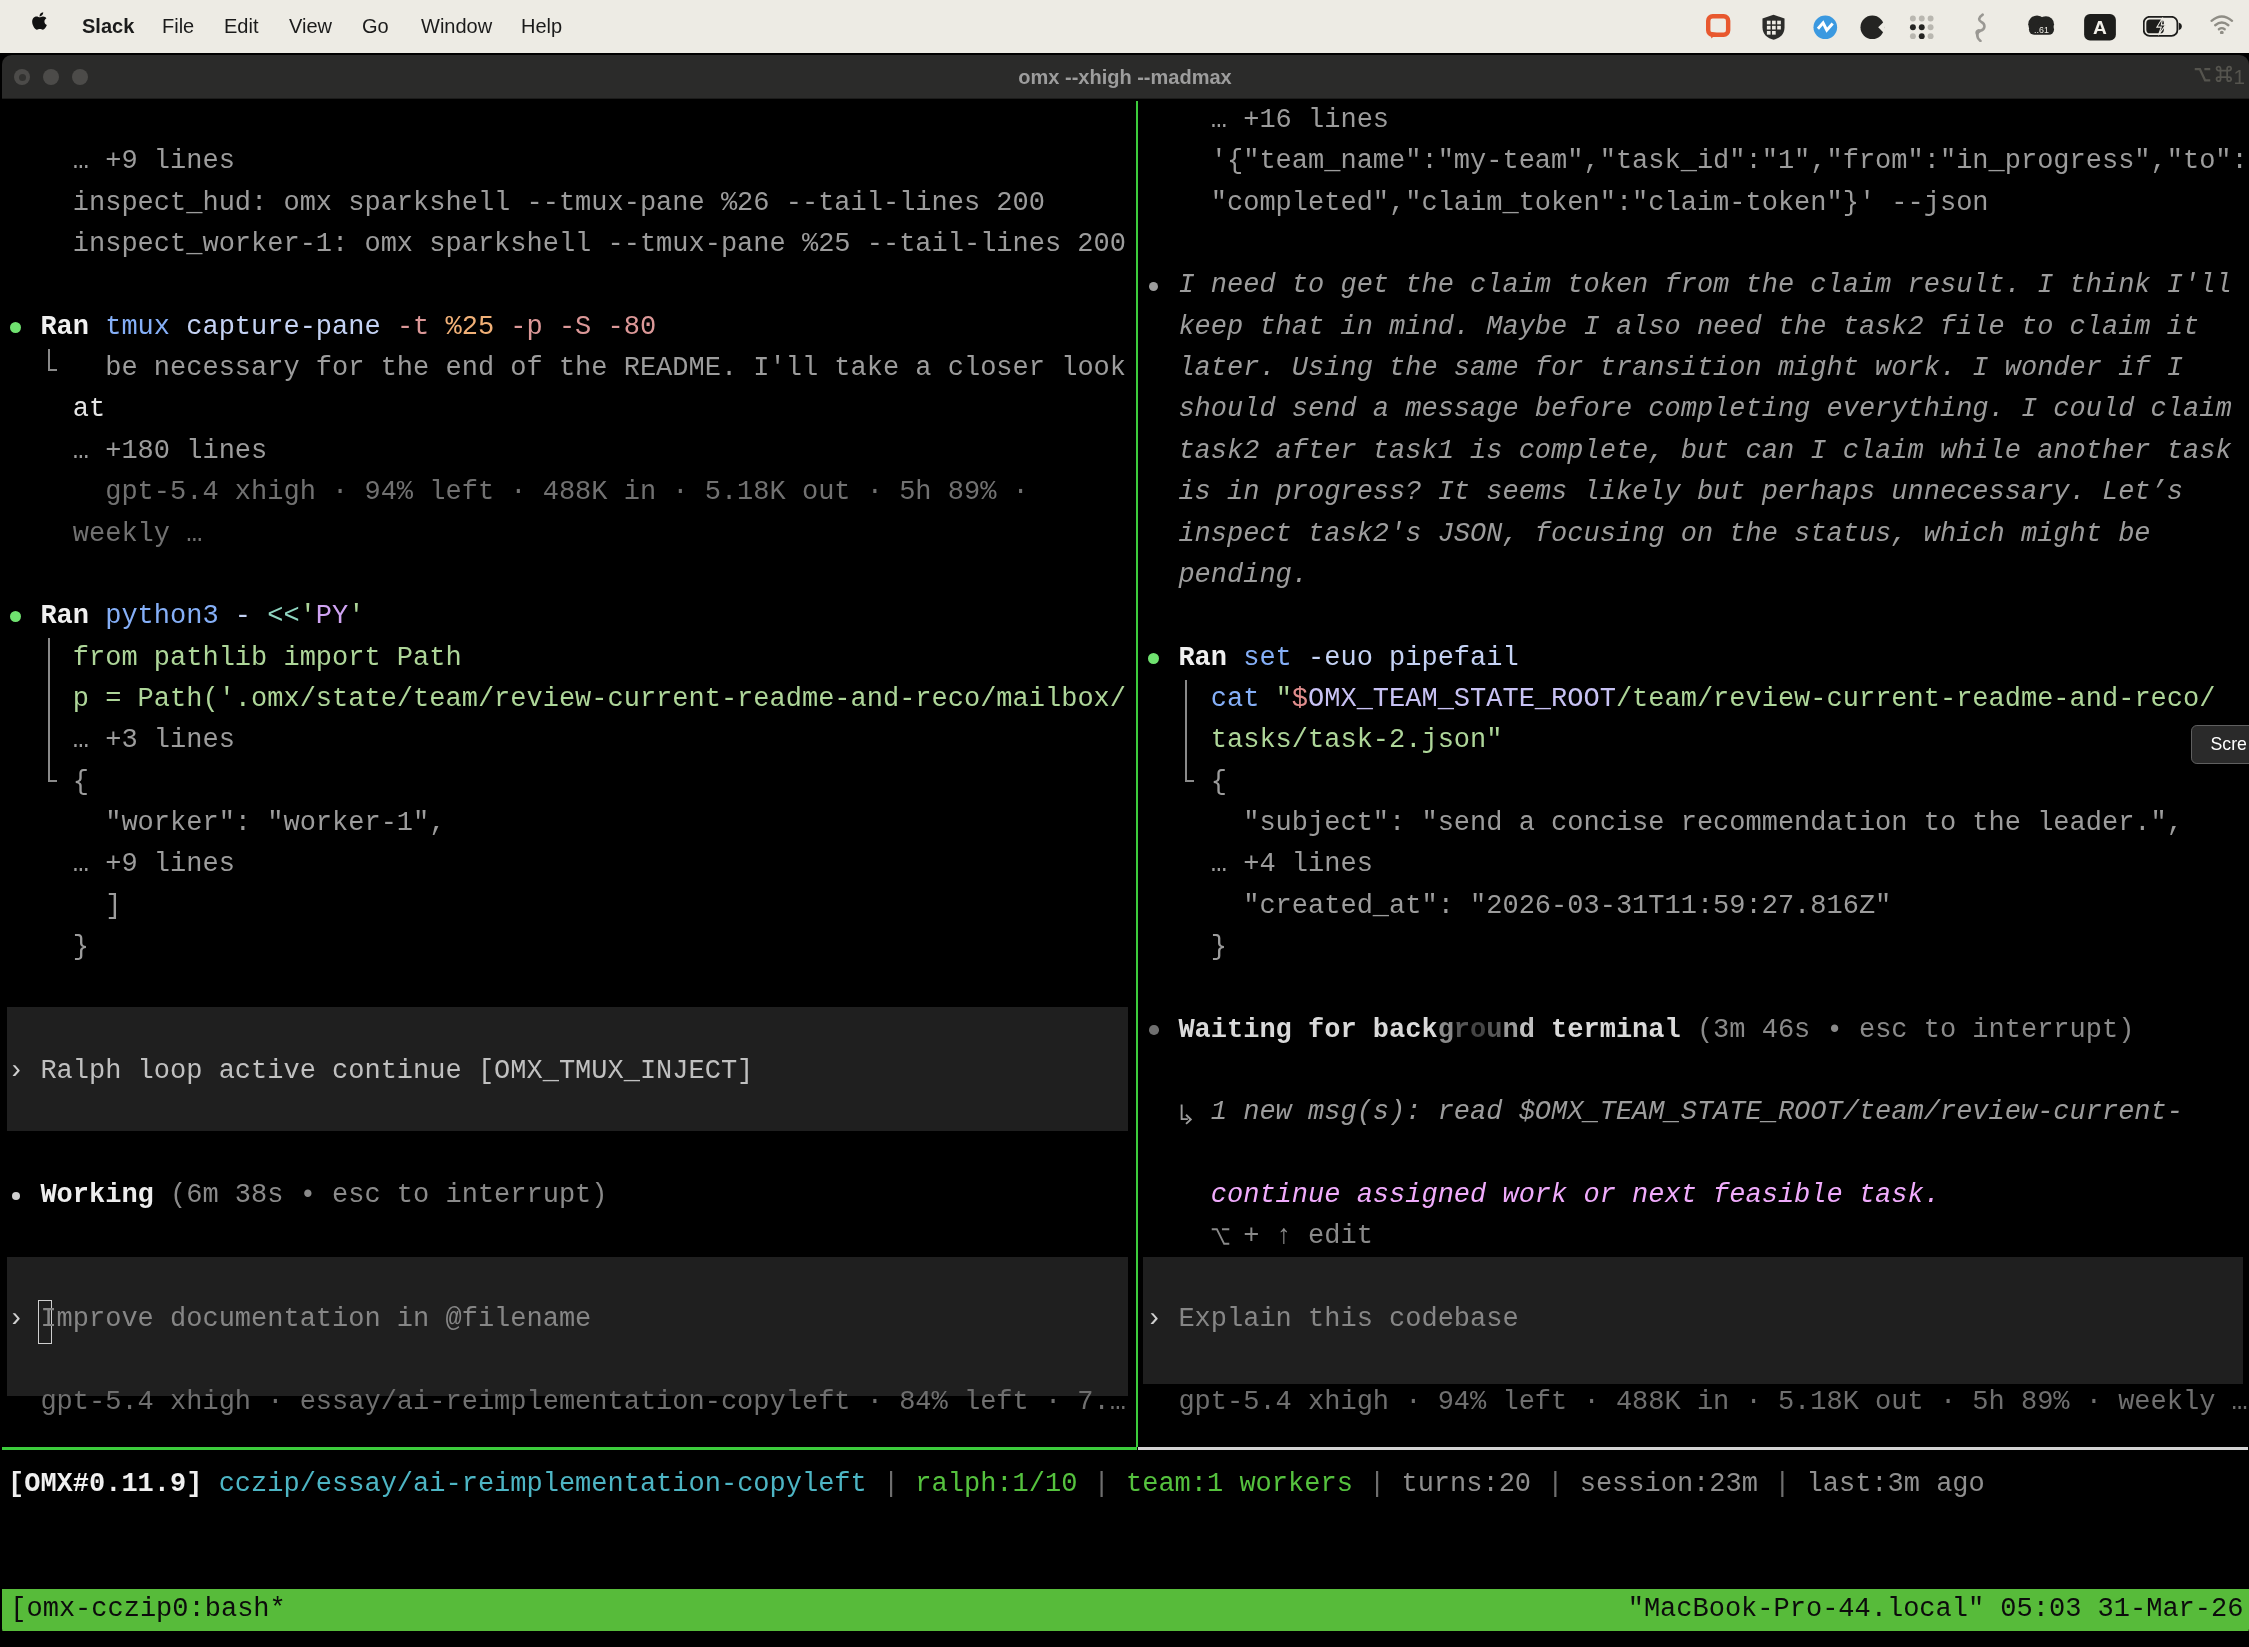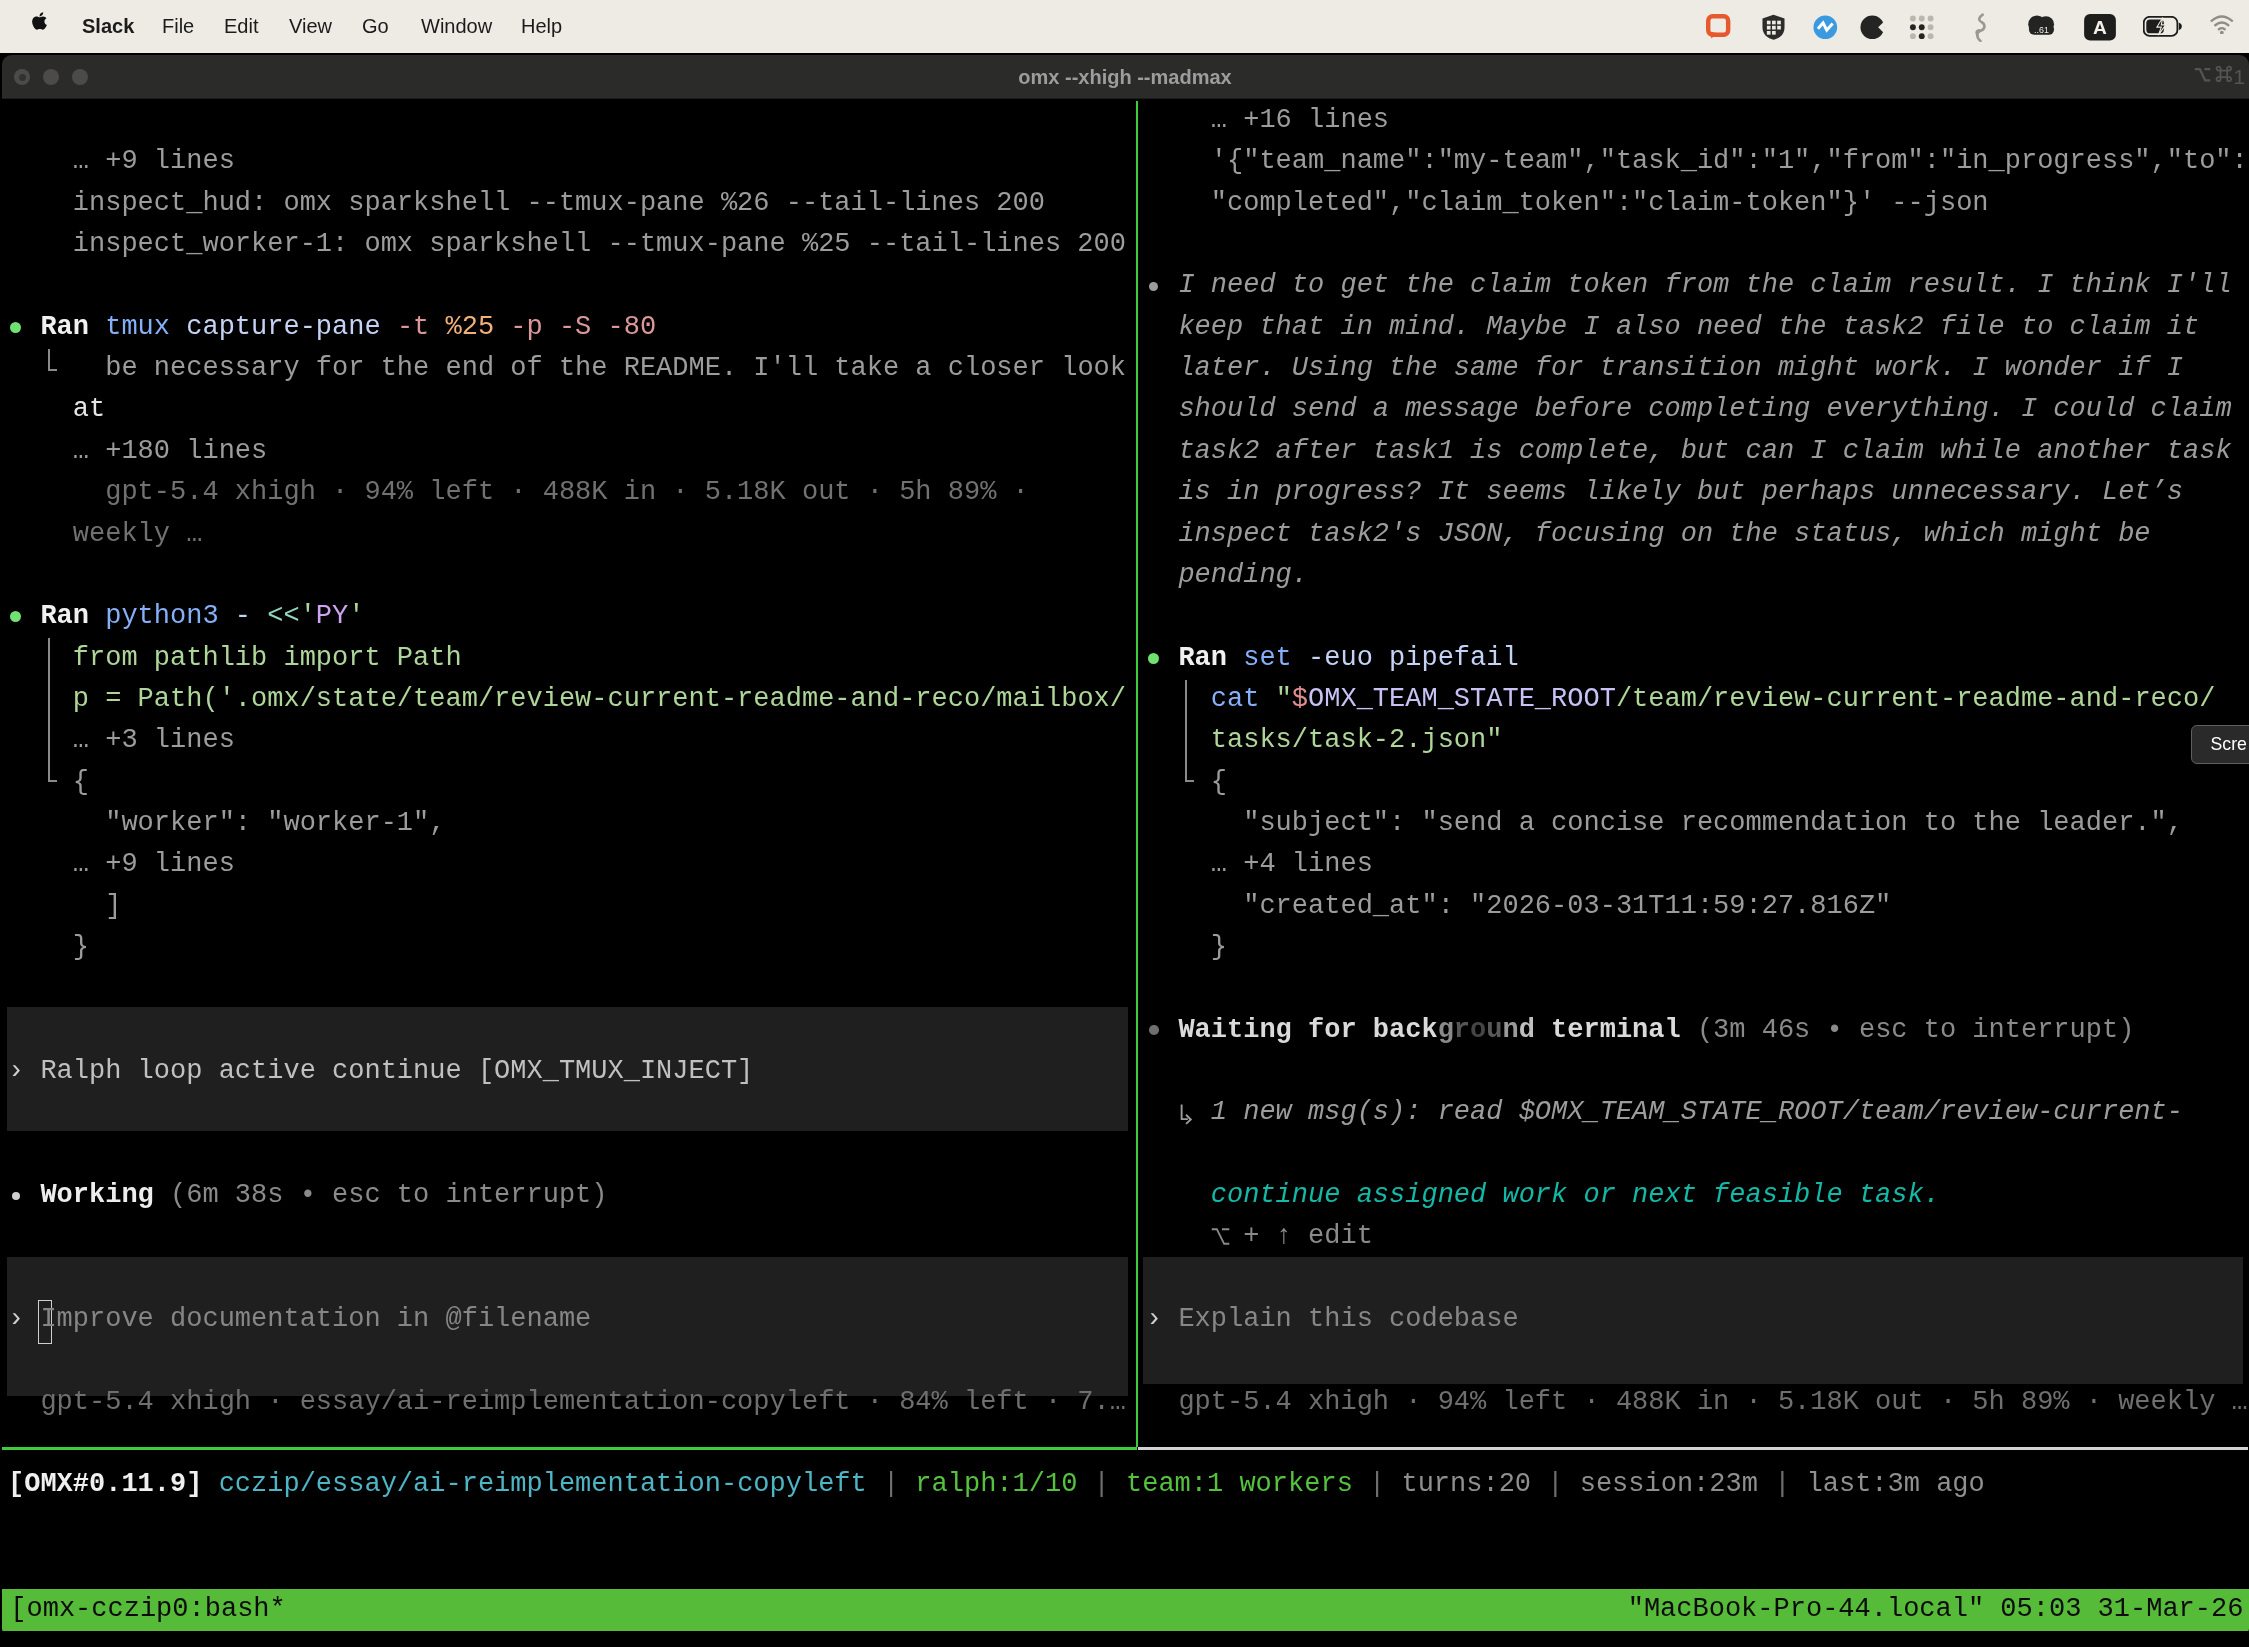--- a/index.html
+++ b/index.html
@@ -179,21 +179,21 @@
 <div class="r" style="left:1146px;top:680px">    <span style="color:#85aff7;">cat</span> <span style="color:#aed699;">"</span><span style="color:#e08d8d;">$</span><span style="color:#c8c2f4;">OMX_TEAM_STATE_ROOT</span><span style="color:#aed699;">/team/review-current-readme-and-reco/</span></div>
 <div class="r" style="left:1146px;top:639px">  <span style="color:#f0f0f0;font-weight:bold;">Ran</span> <span style="color:#85aff7;">set</span> <span style="color:#c4d2f4;">-euo pipefail</span></div>
 <div class="r" style="left:1146px;top:721px">    <span style="color:#aed699;">tasks/task-2.json"</span></div>
 <div class="r" style="left:1146px;top:763px">    <span style="color:#9c9c9c;">{</span></div>
 <div class="r" style="left:1146px;top:804px"><span style="color:#9c9c9c;">      "subject": "send a concise recommendation to the leader.",</span></div>
 <div class="r" style="left:1146px;top:845px"><span style="color:#9c9c9c;">    … +4 lines</span></div>
 <div class="r" style="left:1146px;top:887px"><span style="color:#9c9c9c;">      "created_at": "2026-03-31T11:59:27.816Z"</span></div>
 <div class="r" style="left:1146px;top:928px"><span style="color:#9c9c9c;">    }</span></div>
 <div class="r" style="left:1146px;top:1011px">  <span style="color:#dadada;font-weight:bold;">Waiting for back</span><span style="color:#8a8a8a;font-weight:bold;">g</span><span style="color:#565656;font-weight:bold;">r</span><span style="color:#454545;font-weight:bold;">o</span><span style="color:#5a5a5a;font-weight:bold;">u</span><span style="color:#9a9a9a;font-weight:bold;">n</span><span style="color:#c0c0c0;font-weight:bold;">d</span><span style="color:#dadada;font-weight:bold;"> terminal</span> <span style="color:#8a8a8a;">(3m 46s • esc to interrupt)</span></div>
 <div class="r" style="left:1146px;top:1093px">    <span style="color:#9c9c9c;font-style:italic;">1 new msg(s): read $OMX_TEAM_STATE_ROOT/team/review-current-</span></div>
-<div class="r" style="left:1146px;top:1176px">    <span style="color:#14b8a6;font-style:italic;">continue assigned work or next feasible task.</span></div>
+<div class="r" style="left:1146px;top:1176px">    <span style="color:#f0abfc;font-style:italic;">continue assigned work or next feasible task.</span></div>
 <div class="r" style="left:1146px;top:1217px">      <span style="color:#8a8a8a;">+ ↑ edit</span></div>
 <div class="r" style="left:1146px;top:1300px"><span style="color:#cfcfcf;">› </span><span style="color:#868686;">Explain this codebase</span></div>
 <div class="r" style="left:1146px;top:1383px"><span style="color:#6f6f6f;">  gpt-5.4 xhigh · 94% left · 488K in · 5.18K out · 5h 89% · weekly …</span></div>
 <div class="r" style="left:8px;top:1465px"><span style="color:#f0f0f0;font-weight:bold;">[OMX#0.11.9]</span> <span style="color:#4db5c4;">cczip/essay/ai-reimplementation-copyleft</span> <span style="color:#6e6e6e;">|</span> <span style="color:#55c23e;">ralph:1/10</span> <span style="color:#6e6e6e;">|</span> <span style="color:#55c23e;">team:1 workers</span> <span style="color:#6e6e6e;">|</span> <span style="color:#8f8f8f;">turns:20</span> <span style="color:#6e6e6e;">|</span> <span style="color:#8f8f8f;">session:23m</span> <span style="color:#6e6e6e;">|</span> <span style="color:#8f8f8f;">last:3m ago</span></div>
 
       <svg style="position:absolute;left:1179px;top:1104px" width="14.8" height="22" viewBox="0 0 20 30">
           <path d="M3.5 2 V22 H12 M9.5 16 L16 22.5 L9.5 28.5" stroke="#9c9c9c" stroke-width="2.6" fill="none"></path>
         </svg>
 
       <svg style="position:absolute;left:1211px;top:1228px" width="19" height="19" viewBox="0 0 26 26">

